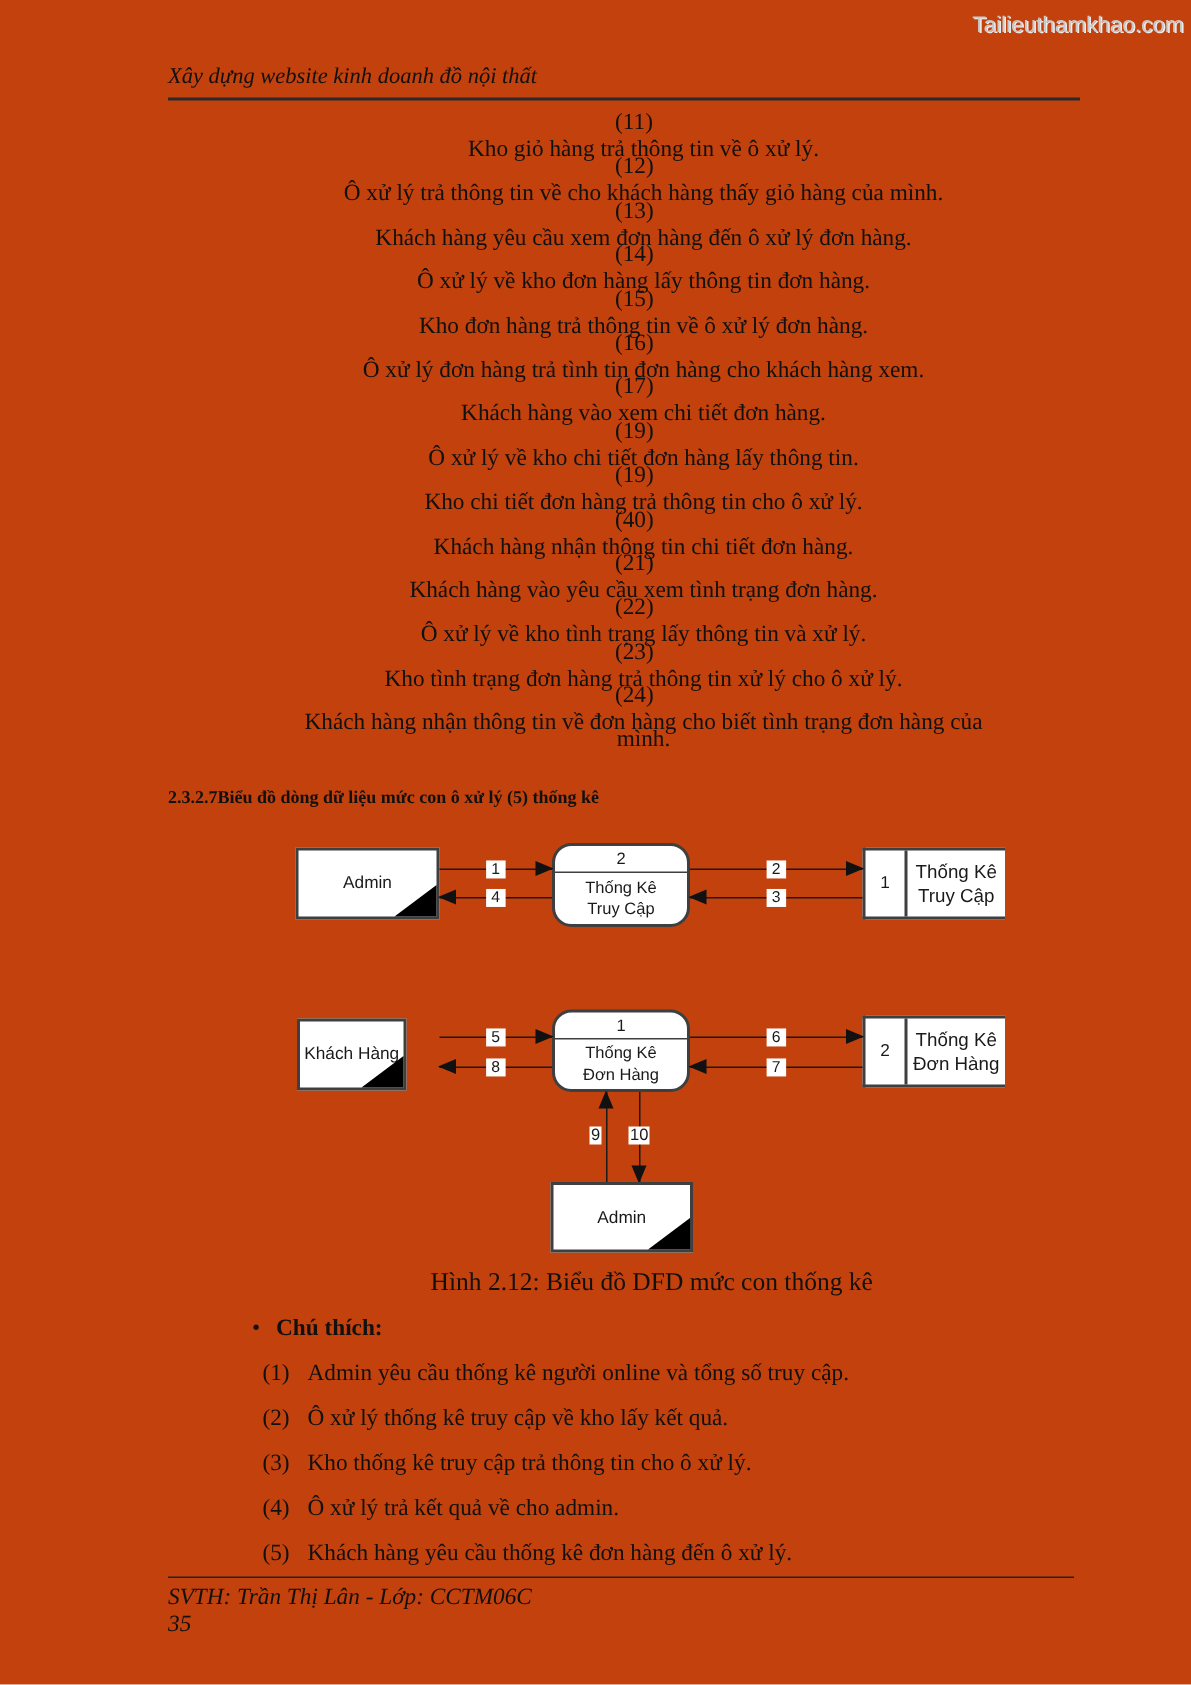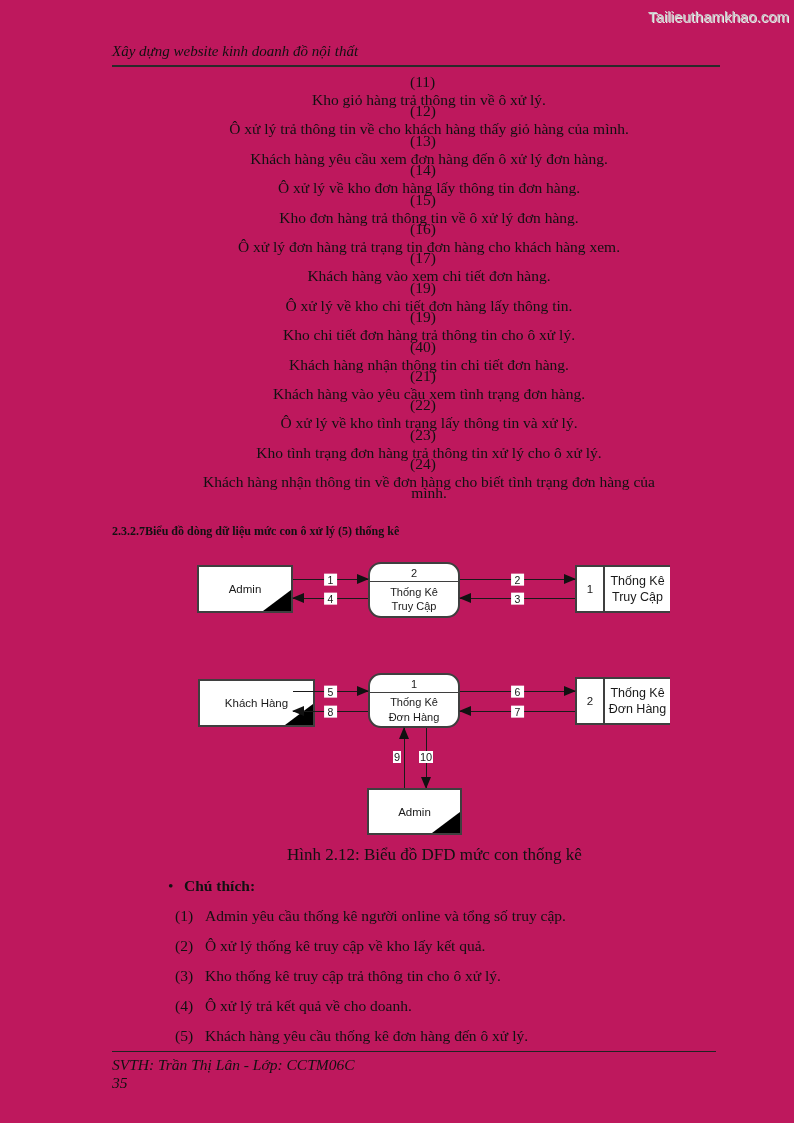--- a/index.html
+++ b/index.html
@@ -1,16 +1,16 @@
 <!DOCTYPE html>
 <html><head>
 <meta charset="utf-8">
 <style>
   html,body { margin:0; padding:0; background:#fff; }
-  .page { position:relative; width:794px; height:1123px; background:#be185d;
+  .page { position:relative; width:794px; height:1123px; background:#c2410c;
           font-family:"Liberation Serif", serif; color:#111; overflow:hidden; }
 
   .watermark { position:absolute; top:8px; right:5px;
                font-family:"Liberation Sans", sans-serif; font-size:15px;
                color:#c9c9c9; text-shadow:1px 1px 0 #ececec; }
 
   .running-header { position:absolute; left:112px; top:43px;
                     font-style:italic; font-size:15px; white-space:nowrap; }
   .header-rule { position:absolute; left:112px; top:65px; width:608px;
                  border-top:2px solid #2a2a2a; }
@@ -102,21 +102,21 @@
     <div class="li-row">
         <span class="li-num">(14)</span>
         <span class="li-text">Ô xử lý về kho đơn hàng lấy thông tin đơn hàng.</span>
       </div>
     <div class="li-row">
         <span class="li-num">(15)</span>
         <span class="li-text">Kho đơn hàng trả thông tin về ô xử lý đơn hàng.</span>
       </div>
     <div class="li-row">
         <span class="li-num">(16)</span>
-        <span class="li-text">Ô xử lý đơn hàng trả trạng tin đơn hàng cho khách hàng xem.</span>
+        <span class="li-text">Ô xử lý đơn hàng trả tình tin đơn hàng cho khách hàng xem.</span>
       </div>
     <div class="li-row">
         <span class="li-num">(17)</span>
         <span class="li-text">Khách hàng vào xem chi tiết đơn hàng.</span>
       </div>
     <div class="li-row">
         <span class="li-num">(19)</span>
         <span class="li-text">Ô xử lý về kho chi tiết đơn hàng lấy thông tin.</span>
       </div>
     <div class="li-row">
@@ -183,21 +183,21 @@
     </div>
     <div class="hline" style="left:460px; top:579px; width:115px;">
       <i class="ah-r"></i>
       <span class="flabel">2</span>
     </div>
     <div class="hline" style="left:460px; top:598px; width:115px;">
       <i class="ah-l"></i>
       <span class="flabel">3</span>
     </div>
 
-    <div class="entity" style="left:198px; top:679px; width:117px; height:48px;">
+    <div class="entity" style="left:198px; top:679px; width:73px; height:48px;">
       <span>Khách Hàng</span>
       <i class="corner"></i>
     </div>
 
     <div class="process" style="left:368px; top:673px; width:92px; height:55px;">
       <div class="p-head">1</div>
       <div class="p-body">
         <span>Thống Kê</span>
         <span>Đơn Hàng</span>
       </div>
@@ -257,21 +257,21 @@
     <div class="note-row">
         <span class="note-num">(2)</span>
         <span class="note-text">Ô xử lý thống kê truy cập về kho lấy kết quả.</span>
       </div>
     <div class="note-row">
         <span class="note-num">(3)</span>
         <span class="note-text">Kho thống kê truy cập trả thông tin cho ô xử lý.</span>
       </div>
     <div class="note-row">
         <span class="note-num">(4)</span>
-        <span class="note-text">Ô xử lý trả kết quả về cho doanh.</span>
+        <span class="note-text">Ô xử lý trả kết quả về cho admin.</span>
       </div>
     <div class="note-row">
         <span class="note-num">(5)</span>
         <span class="note-text">Khách hàng yêu cầu thống kê đơn hàng đến ô xử lý.</span>
       </div>
   </div>
 
   <div class="footer-rule"></div>
   <div class="footer">
     <span>SVTH: Trần Thị Lân - Lớp: CCTM06C</span>

